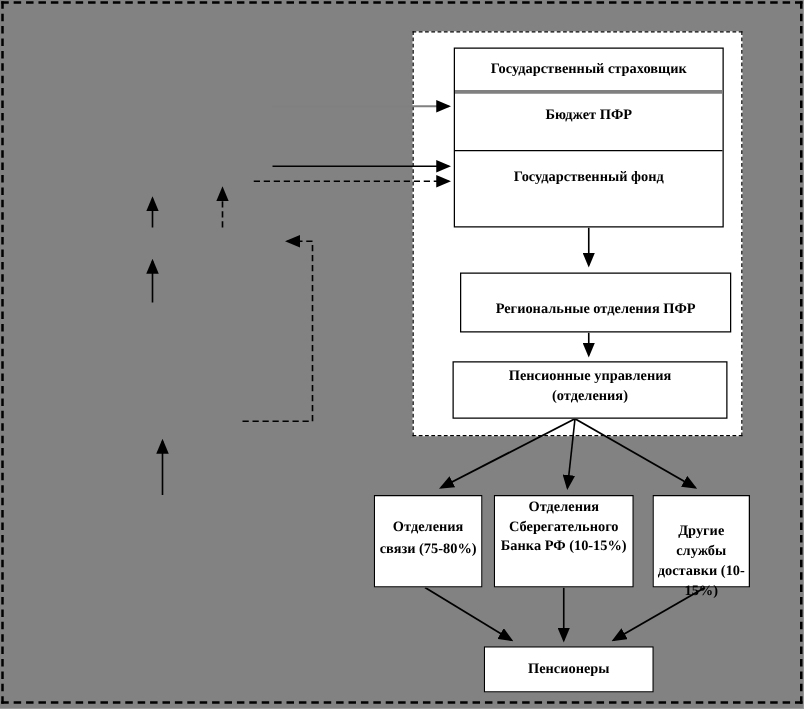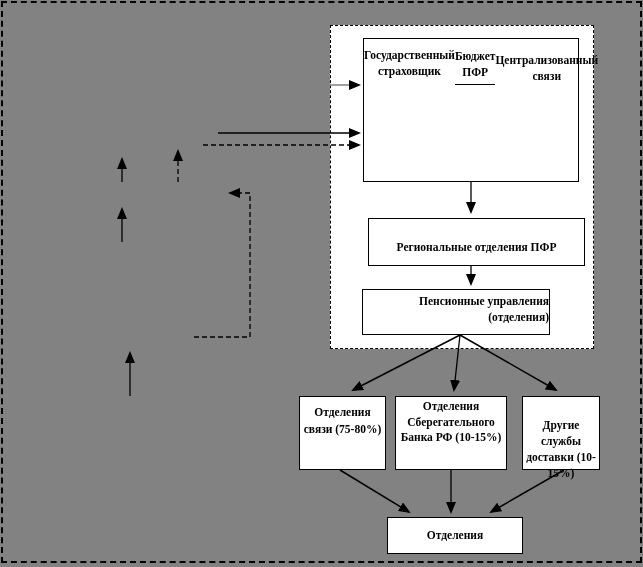--- a/index.html
+++ b/index.html
@@ -26,31 +26,31 @@
   .arrows { position:absolute; left:0; top:0; }
   .box {
     position:absolute;
     background:var(--panel,#fff);
     border:1px solid var(--line,#000);
     box-sizing:border-box;
     text-align:center;
     font-size:11.5px;
     line-height:1.4;
   }
-  .top-box { left:363px; top:38px; width:216px; height:144px; display:flex; flex-direction:row; }
+  .top-box { left:363px; top:38px; width:216px; height:144px; display:flex; flex-direction:column; }
   .sec { box-sizing:border-box; }
   .sec1 { height:33px; padding-top:8px; }
   .divider-gray { height:3px; background:var(--separator,#808080); }
   .sec2 { height:46px; padding-top:9px; border-bottom:1px solid var(--line,#000); }
   .sec3 { flex:1; padding-top:13px; }
   .regional-box { left:368px; top:218px; width:217px; height:48px; padding-top:20px; }
-  .pension-box { left:362px; top:289px; width:188px; height:46px; padding-top:3px;text-align:right; }
+  .pension-box { left:362px; top:289px; width:220px; height:46px; padding-top:3px; }
   .pension-box span { display:inline-block; max-width:170px; }
   .insurers-box { left:27px; top:396px; width:201px; height:75px; padding:5px 4px 0 4px; line-height:1.45; }
-  .post-box { left:299px; top:396px; width:87px; height:74px; padding-top:7px; line-height:1.5; }
+  .post-box { left:299px; top:396px; width:87px; height:74px; padding-top:17px; line-height:1.5; }
   .sber-box { left:395px; top:396px; width:112px; height:74px; padding-top:2px; line-height:1.35; }
   .other-box { left:522px; top:396px; width:78px; height:74px; padding-top:20px; line-height:1.4; }
   .pensioners-box { left:387px; top:517px; width:136px; height:37px; display:flex; align-items:center; justify-content:center; }
 </style>
 </head>
 <body>
 
 <div class="canvas">
 
   <div class="outer-border"></div>
@@ -89,21 +89,21 @@
 
   <div class="box top-box">
     <div class="sec sec1">
       <span>Государственный страховщик</span>
     </div>
     <div class="divider-gray"></div>
     <div class="sec sec2">
       <span>Бюджет ПФР</span>
     </div>
     <div class="sec sec3">
-      <span>Централизованный связи</span>
+      <span>Государственный фонд</span>
     </div>
   </div>
 
   <div class="box regional-box">
     <span>Региональные отделения ПФР</span>
   </div>
 
   <div class="box pension-box">
     <span>Пенсионные управления (отделения)</span>
   </div>
@@ -115,16 +115,16 @@
 
   <div class="box sber-box">
     <span>Отделения Сберегательного Банка РФ (10-15%)</span>
   </div>
 
   <div class="box other-box">
     <span>Другие службы доставки (10-15%)</span>
   </div>
 
   <div class="box pensioners-box">
-    <span>Отделения</span>
+    <span>Пенсионеры</span>
   </div>
 
 </div>
 
 </body></html>

